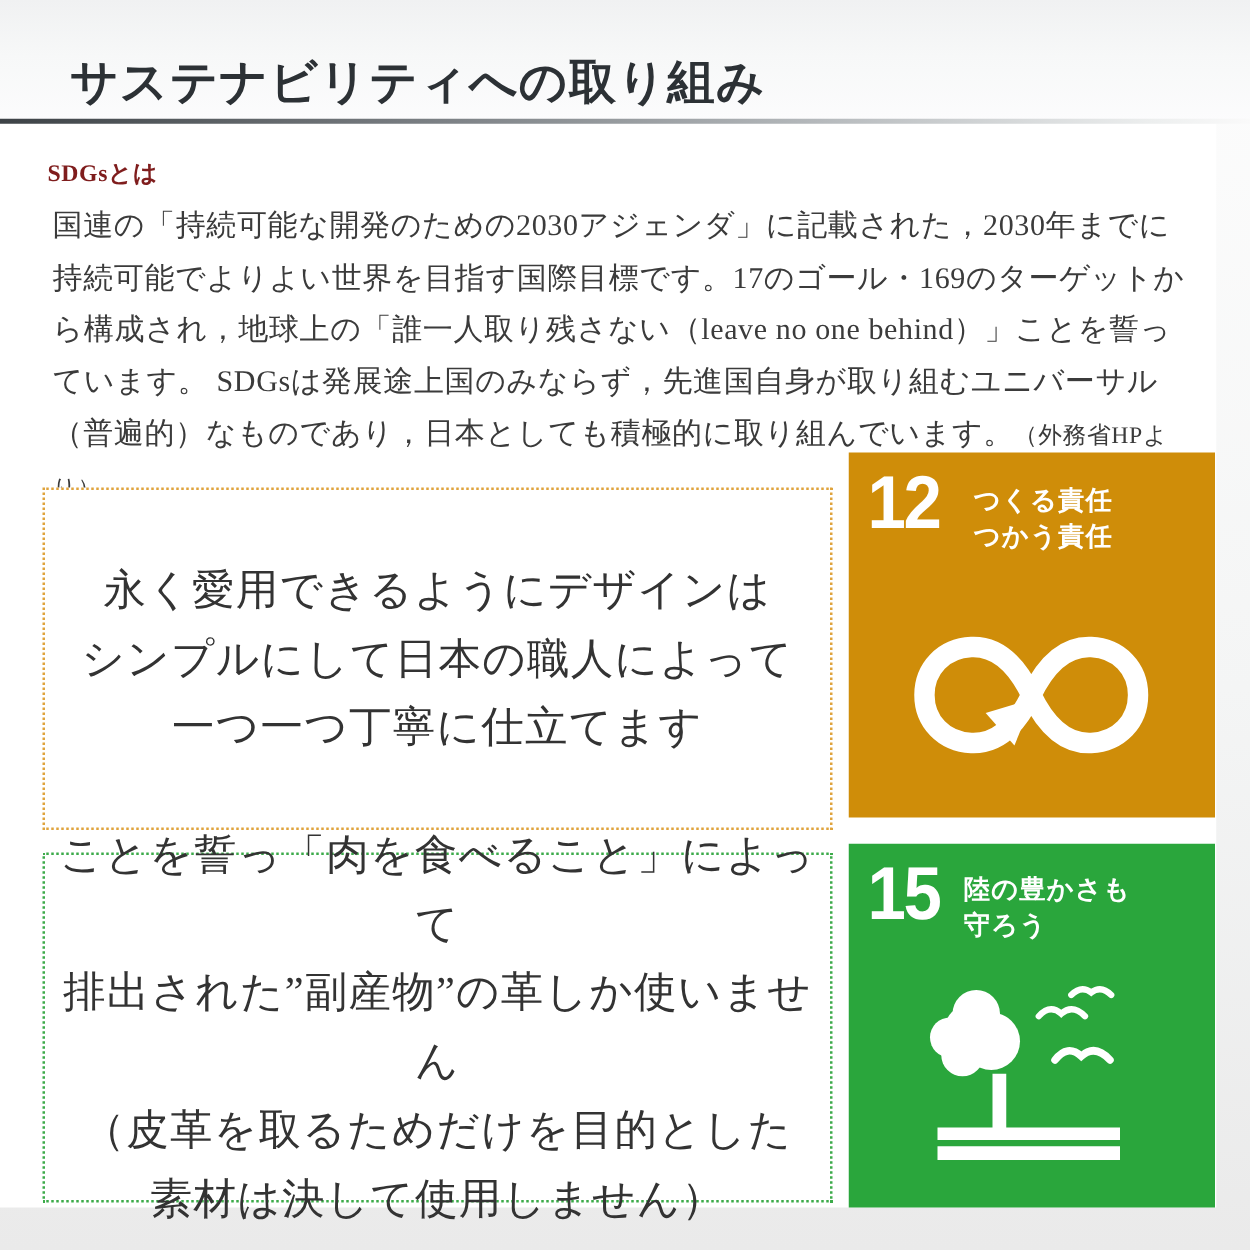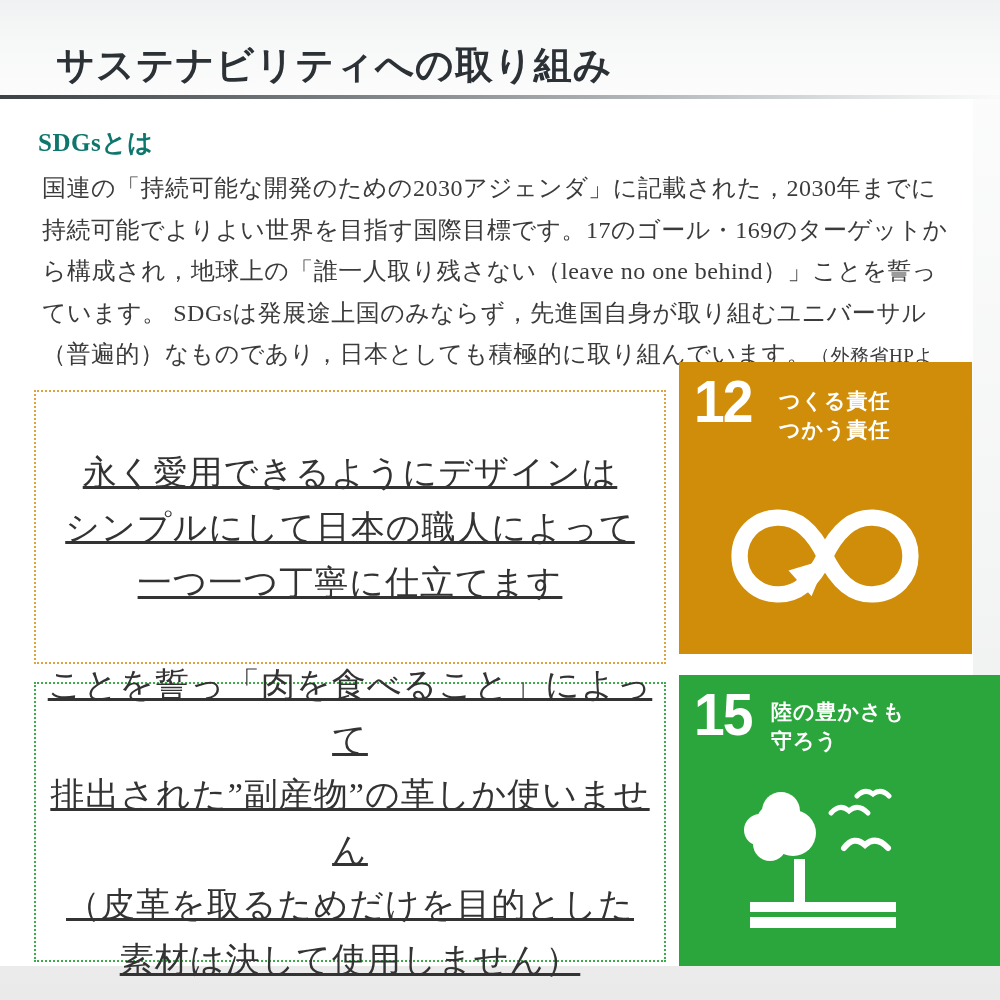--- a/index.html
+++ b/index.html
@@ -22,37 +22,37 @@
     background:linear-gradient(90deg,#3d4246 0%,#7b8084 35%,#b4b8bb 65%,#eceeee 92%,#fafafa 100%);
   }
   .page-title{
     position:absolute;left:40px;top:24px;margin:16px;
     font-size:38px;font-weight:600;color:#2c3135;letter-spacing:1px;
     font-family:"Liberation Serif","DejaVu Serif",serif;
   }
   
   .intro{position:absolute;left:38px;top:126px;width:928px;}
   .intro h2{
-    margin:0 0 9px 0;font-size:25px;font-weight:600;color:#0f766e;letter-spacing:.5px;
+    margin:0 0 9px 0;font-size:19px;font-weight:600;color:#7f1d1d;letter-spacing:.5px;
   }
   .intro p{
     margin:4px;font-size:24px;line-height:41.5px;color:#3b3b3b;letter-spacing:.5px;
   }
   .intro-body{white-space:pre-line;}
   .source-note{font-size:19px;color:#3b3b3b;}
   
   .commit-box{
     position:absolute;left:34px;width:632px;box-sizing:border-box;
     border:2px dotted #999;
     display:flex;align-items:center;justify-content:center;
     text-align:center;background:#fff;
   }
   .commit-box p{
     margin:0;font-size:34px;line-height:55px;color:#333;
-    letter-spacing:1px;white-space:pre-line;text-decoration:underline;
+    letter-spacing:1px;white-space:pre-line;
   }
   .box-design{top:390px;height:274px;}
   .box-leather{top:682px;height:280px;}
   
   .tile{
     position:absolute;left:679px;width:293px;
     font-family:"Liberation Sans","DejaVu Sans",sans-serif;color:#fff;
   }
   .tile-12{top:362px;height:292px;}
   .tile-15{top:675px;height:291px;}
@@ -109,21 +109,21 @@
     <div class="tile-number">12</div>
     <div class="tile-label">つくる責任
 つかう責任</div>
   </div>
   <svg class="tile-icon icon-infinity" width="192" height="108" viewBox="0 0 200 110">
     <path d="M100,55 C 88,30 72,14 50,15 C 27,16 11,33 11,55 C 11,77 27,94 50,95 C 72,96 88,80 100,55 C 112,30 128,14 150,15 C 173,16 189,33 189,55 C 189,77 173,94 150,95 C 128,96 112,80 100,55 Z" fill="none" stroke="#ffffff" stroke-width="17" stroke-linejoin="round"></path>
     <polygon points="102,58 86,97 62,70" fill="#ffffff"></polygon>
   </svg>
 </div>
 
-<div class="tile tile-15" style="background-color: rgb(42, 166, 60); padding-left: 28px;">
+<div class="tile tile-15" style="background-color: rgb(42, 166, 60);">
   <div class="tile-head">
     <div class="tile-number">15</div>
     <div class="tile-label">陸の豊かさも
 守ろう</div>
   </div>
   <svg class="tile-icon icon-tree" width="160" height="145" viewBox="0 0 160 145">
     <g fill="#ffffff">
       <circle cx="38" cy="24" r="19"></circle>
       <circle cx="17" cy="43" r="16"></circle>
       <circle cx="50" cy="46" r="23"></circle>

